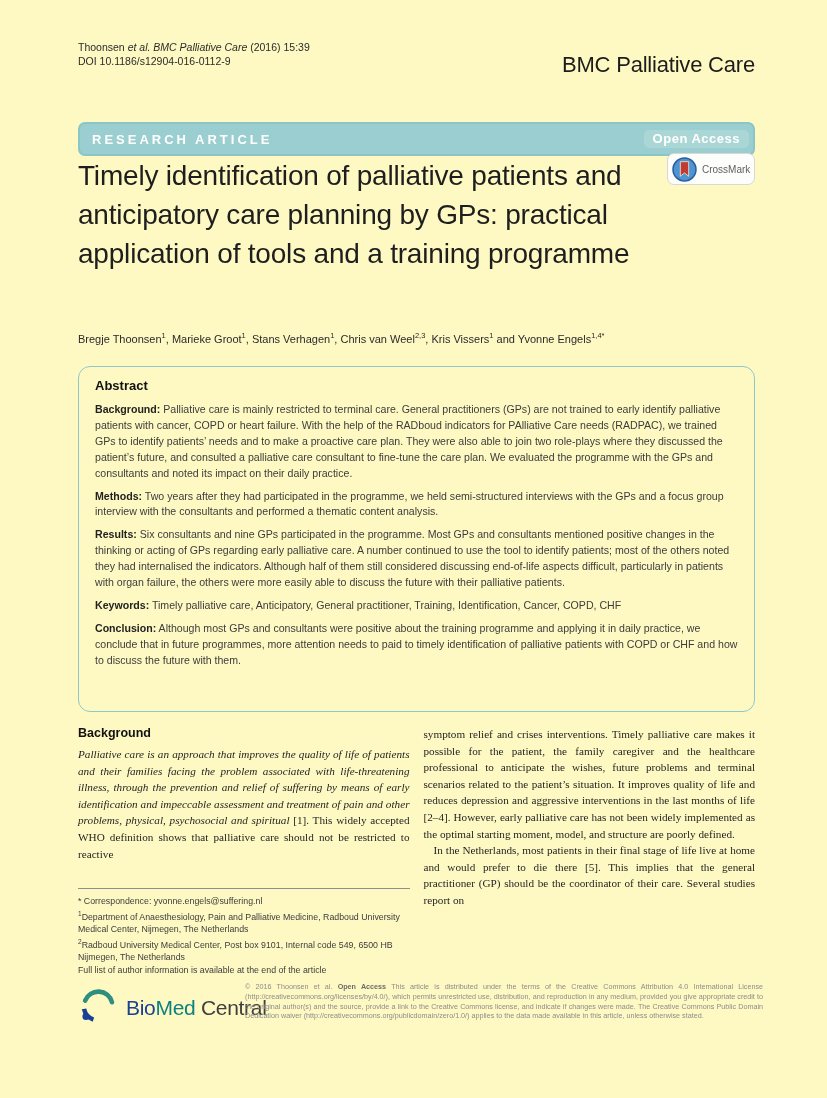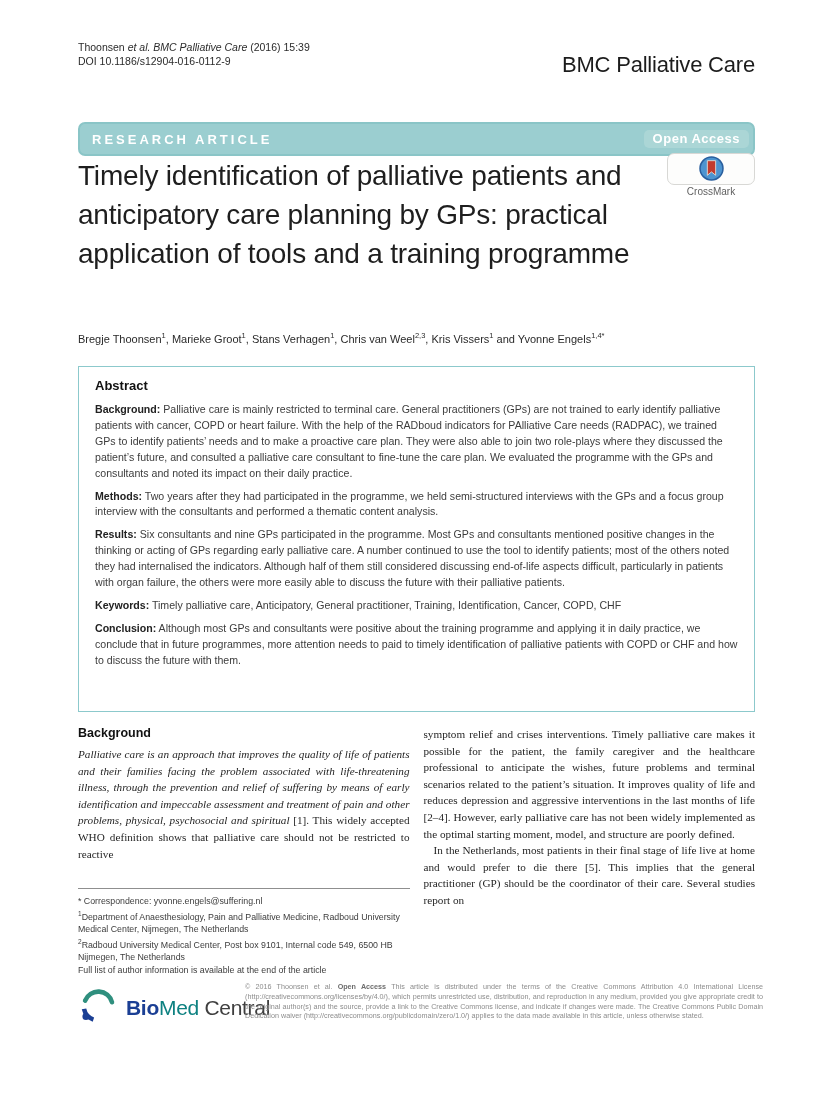--- a/index.html
+++ b/index.html
@@ -1,56 +1,56 @@
 <!DOCTYPE html>
 <html><head>
 <meta charset="utf-8">
 <style>
   * { margin:0; padding:0; box-sizing:border-box; }
   html,body { background:#e9e9e7; }
   .page {
     position:relative;
     width:827px; height:1098px;
     margin:0 auto;
-    background:#ffffff;
+    background:#fef9c3;
     font-family:"Liberation Sans", sans-serif;
     color:#231f20;
     overflow:hidden;
   }
   
   .header-meta { position:absolute; top:40px; left:78px; font-size:10.5px; line-height:14px; color:#2b2b2b; }
   .journal-name { position:absolute; top:52px; right:72px; font-size:22px; font-weight:500; color:#1c1c1c; letter-spacing:-0.2px; }
   
   .banner {
     position:absolute; top:122px; left:78px; right:72px; height:34px;
     background:#9bced0; border:2px solid #8ac5c7; border-radius:7px;
     display:flex; align-items:center; justify-content:space-between;
     padding:0 4px 0 12px;
   }
   .banner-label { color:#fff; font-weight:bold; font-size:13px; letter-spacing:3px; }
   .access-pill { background:#abd6d6; color:#fff; font-weight:bold; font-size:13px; letter-spacing:0.5px; padding:1px 9px 2px; border-radius:5px; }
   
   .crossmark {
     position:absolute; top:153px; right:72px; width:88px; height:32px;
     background:#fdfdfc; border:1px solid #d8d8d5; border-radius:7px;
-    display:flex; align-items:center; gap:5px; padding:2px 4px; cursor:pointer;flex-direction:column;
+    display:flex; align-items:center; gap:5px; padding:2px 4px; cursor:pointer;
   }
   .cm-icon svg { display:block; }
   .cm-text { font-size:10px; color:#5f5f5f; }
   
   .title {
     position:absolute; top:156px; left:78px; width:600px;
     font-size:28px; line-height:39px; font-weight:400; color:#1e1e1e; letter-spacing:-0.2px;
   }
   .authors { position:absolute; top:331px; left:78px; right:72px; font-size:11px; color:#2a2a2a; }
   .authors sup { font-size:7.5px; }
   
   .abstract {
     position:absolute; top:366px; left:78px; right:72px; height:346px;
-    border:1.5px solid #8cc9cc; border-radius:0;
+    border:1.5px solid #8cc9cc; border-radius:12px;
     padding:11px 16px 10px;
   }
   .abs-heading { font-size:13px; font-weight:bold; color:#111; margin-bottom:9px; }
   .abs-p { font-size:10.6px; line-height:15.9px; color:#3c3c3c; margin-bottom:7px; }
   .abs-p b { color:#222; }
   
   .columns { position:absolute; top:726px; left:78px; right:72px; display:flex; gap:14px; }
   .col { width:331.5px; }
   .sec-heading { font-size:12.5px; font-weight:bold; color:#111; margin-bottom:6px; }
   .body-p {
@@ -63,21 +63,21 @@
     position:absolute; top:888px; left:78px; width:332px;
     border-top:1px solid #8f8f8f; padding-top:6px;
     font-size:8.8px; line-height:12.6px; color:#3c3c3c;
   }
   .fn-line sup { font-size:6.5px; }
   .email { color:#3c3c3c; text-decoration:none; }
   
   .footer { position:absolute; top:982px; left:78px; right:64px; display:flex; align-items:flex-start; }
   .logo { display:flex; align-items:center; gap:8px; width:167px; flex:none; margin-top:4px; }
   .logo-text { font-size:21px; letter-spacing:-0.3px; white-space:nowrap; }
-  .logo-text .bio { color:#1b3f94; font-weight:bold; }
+  .logo-text .bio { color:#1b3f94; font-weight:normal; }
   .logo-text .med { color:#0d8180; font-weight:normal; }
   .logo-text .central { color:#3f3f3f; font-weight:400; }
   .copyright { flex:1; font-size:7.2px; line-height:9.8px; color:#8c8c8c; text-align:justify; }
   .copyright b { color:#6c6c6c; }
 </style>
 </head>
 <body>
 
 <div class="page">
 

